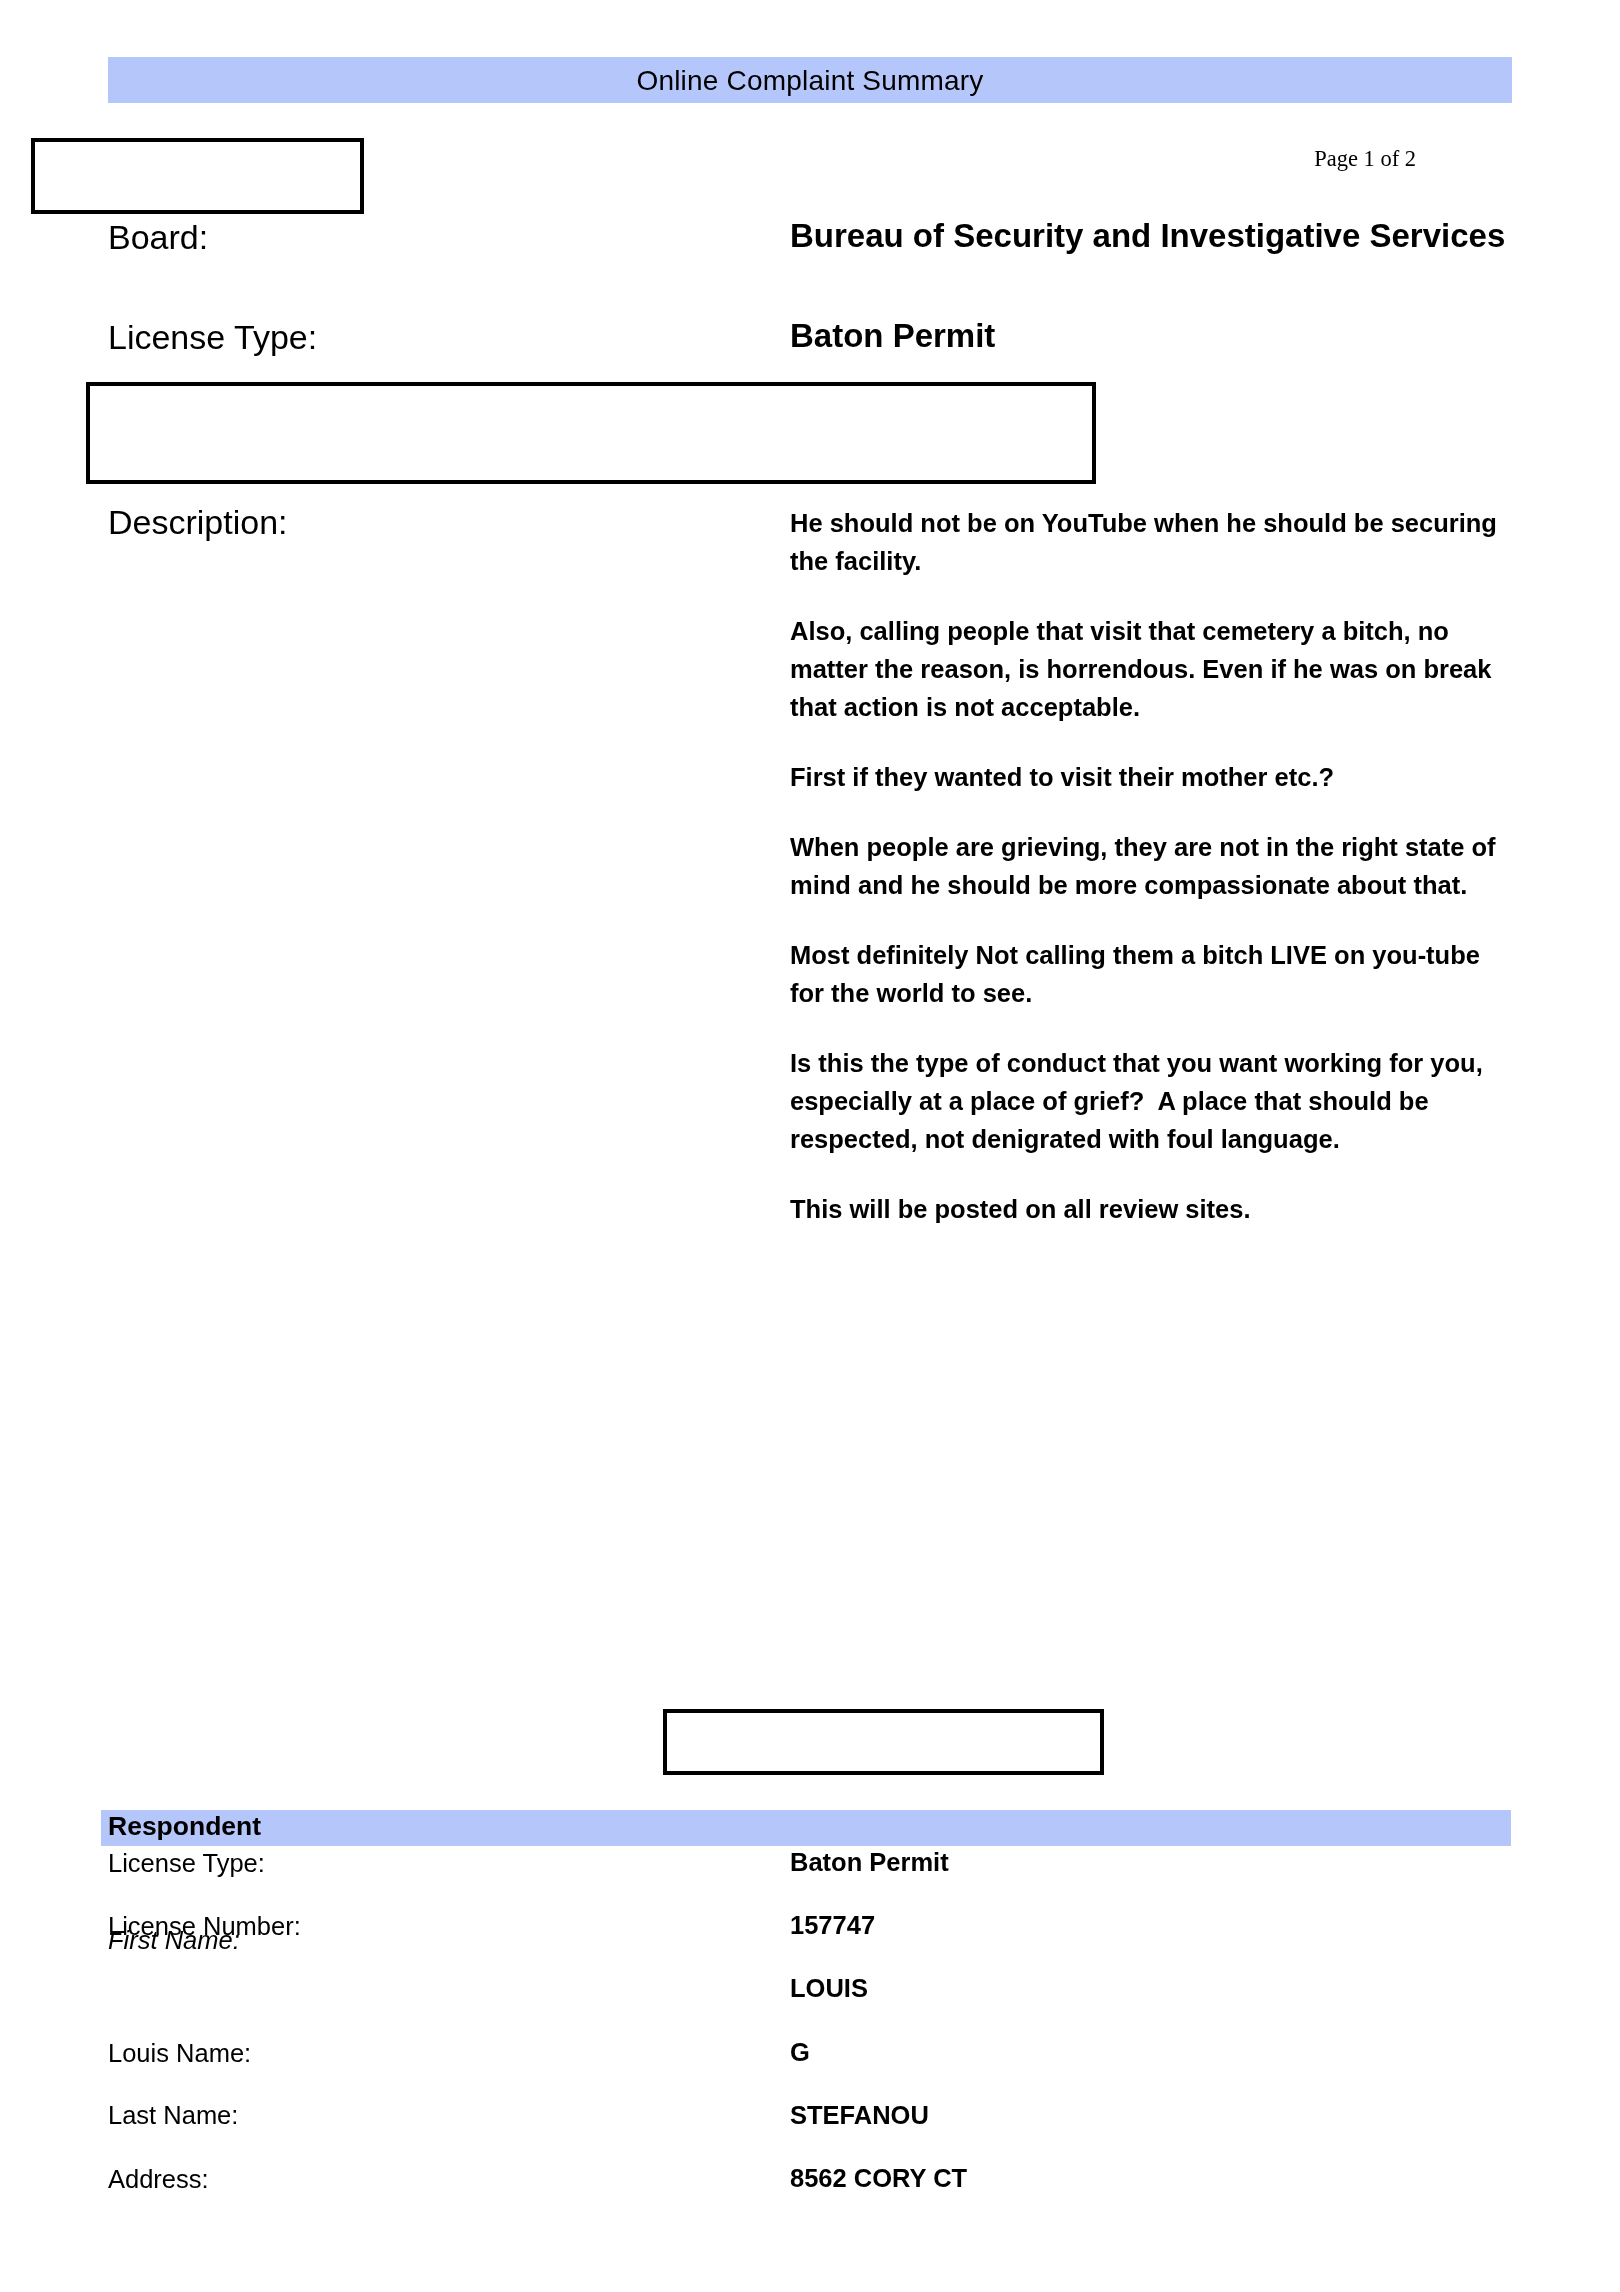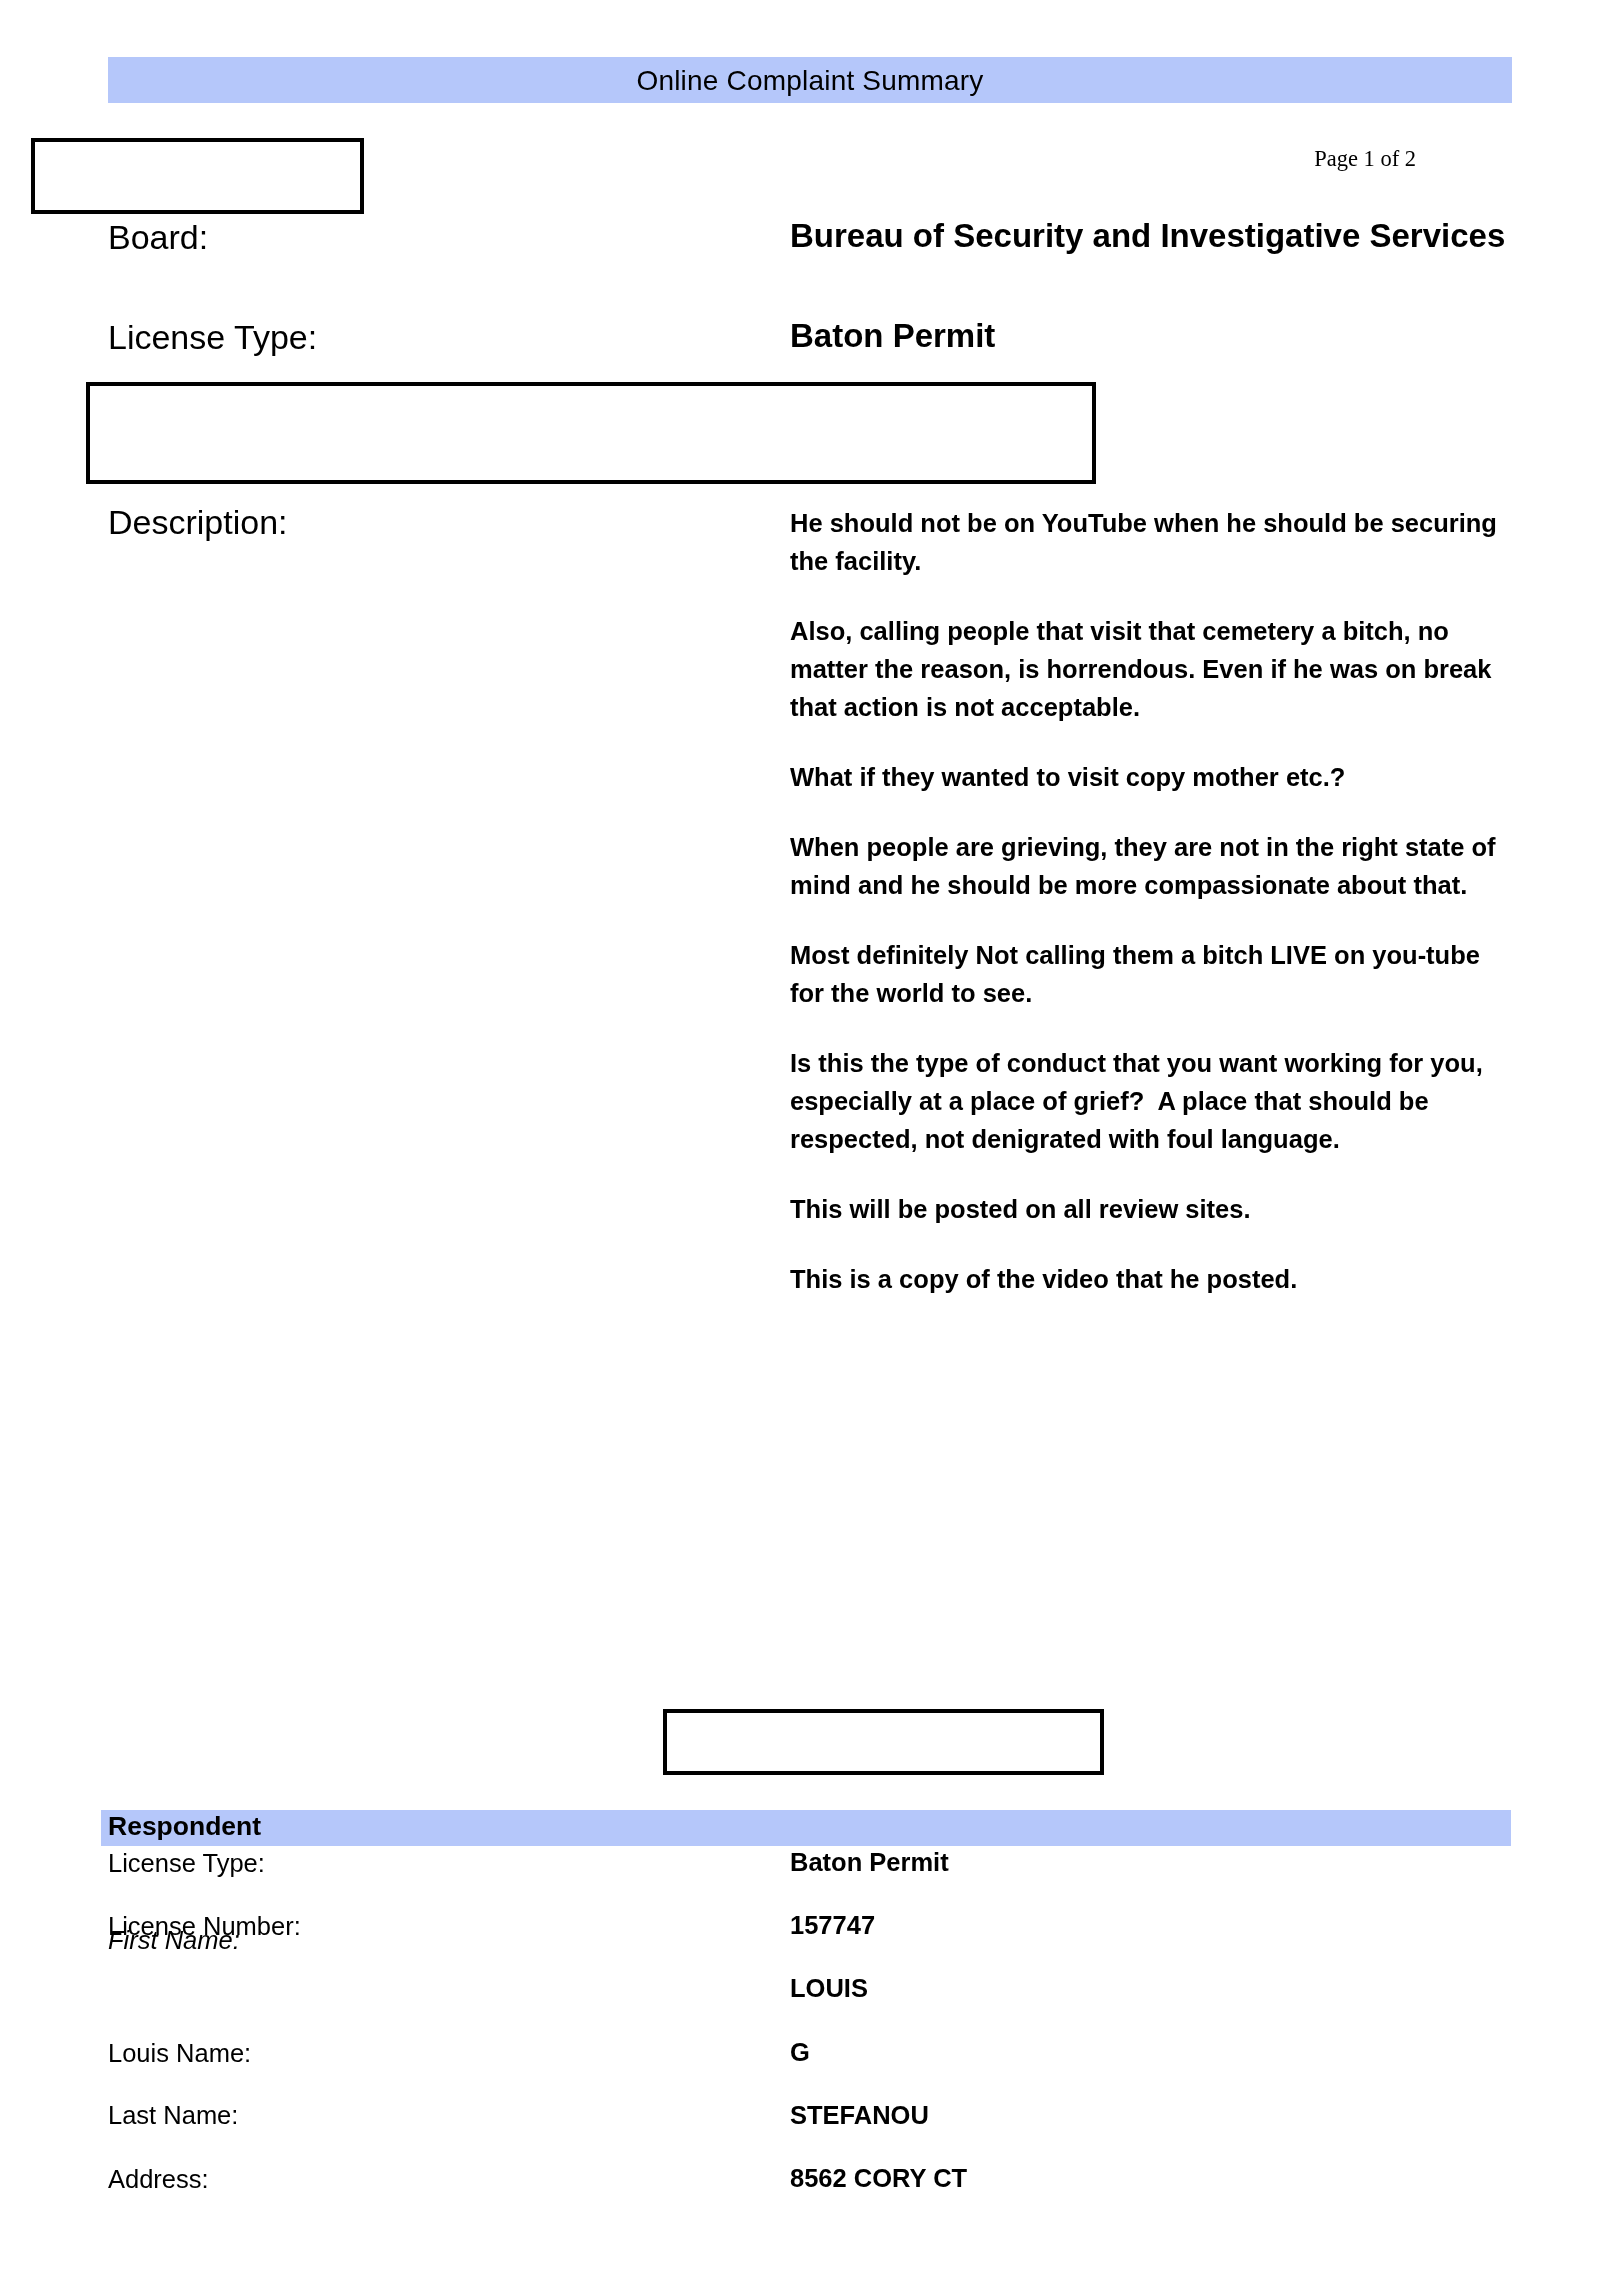--- a/index.html
+++ b/index.html
@@ -160,26 +160,25 @@
 
   <div id="label-license-type" class="field-label">License Type:</div>
   <div id="value-license-type" class="field-value">Baton Permit</div>
 
   <div id="redaction-box-2" class="redaction-box"></div>
 
   <div id="label-description" class="field-label">Description:</div>
   <div id="description-body">
       <p>He should not be on YouTube when he should be securing the facility.</p>
       <p>Also, calling people that visit that cemetery a bitch, no matter the reason, is horrendous. Even if he was on break that action is not acceptable.</p>
-      <p>What if they wanted to visit copy mother etc.?</p>
+      <p>First if they wanted to visit their mother etc.?</p>
       <p>When people are grieving, they are not in the right state of mind and he should be more compassionate about that.</p>
       <p>Most definitely Not calling them a bitch LIVE on you-tube for the world to see.</p>
       <p>Is this the type of conduct that you want working for you, especially at a place of grief?  A place that should be respected, not denigrated with foul language.</p>
       <p>This will be posted on all review sites.</p>
-      <p>This is a copy of the video that he posted.</p>
     </div>
 
   <div id="redaction-box-3" class="redaction-box"></div>
 
   <div id="respondent-banner" class="banner"></div>
   <div id="respondent-label">Respondent</div>
 
   <div id="respondent-rows">
       <div class="resp-label" style="top: 1847px;">License Type:</div>
       <div class="resp-value" style="top: 1846px;">Baton Permit</div>

